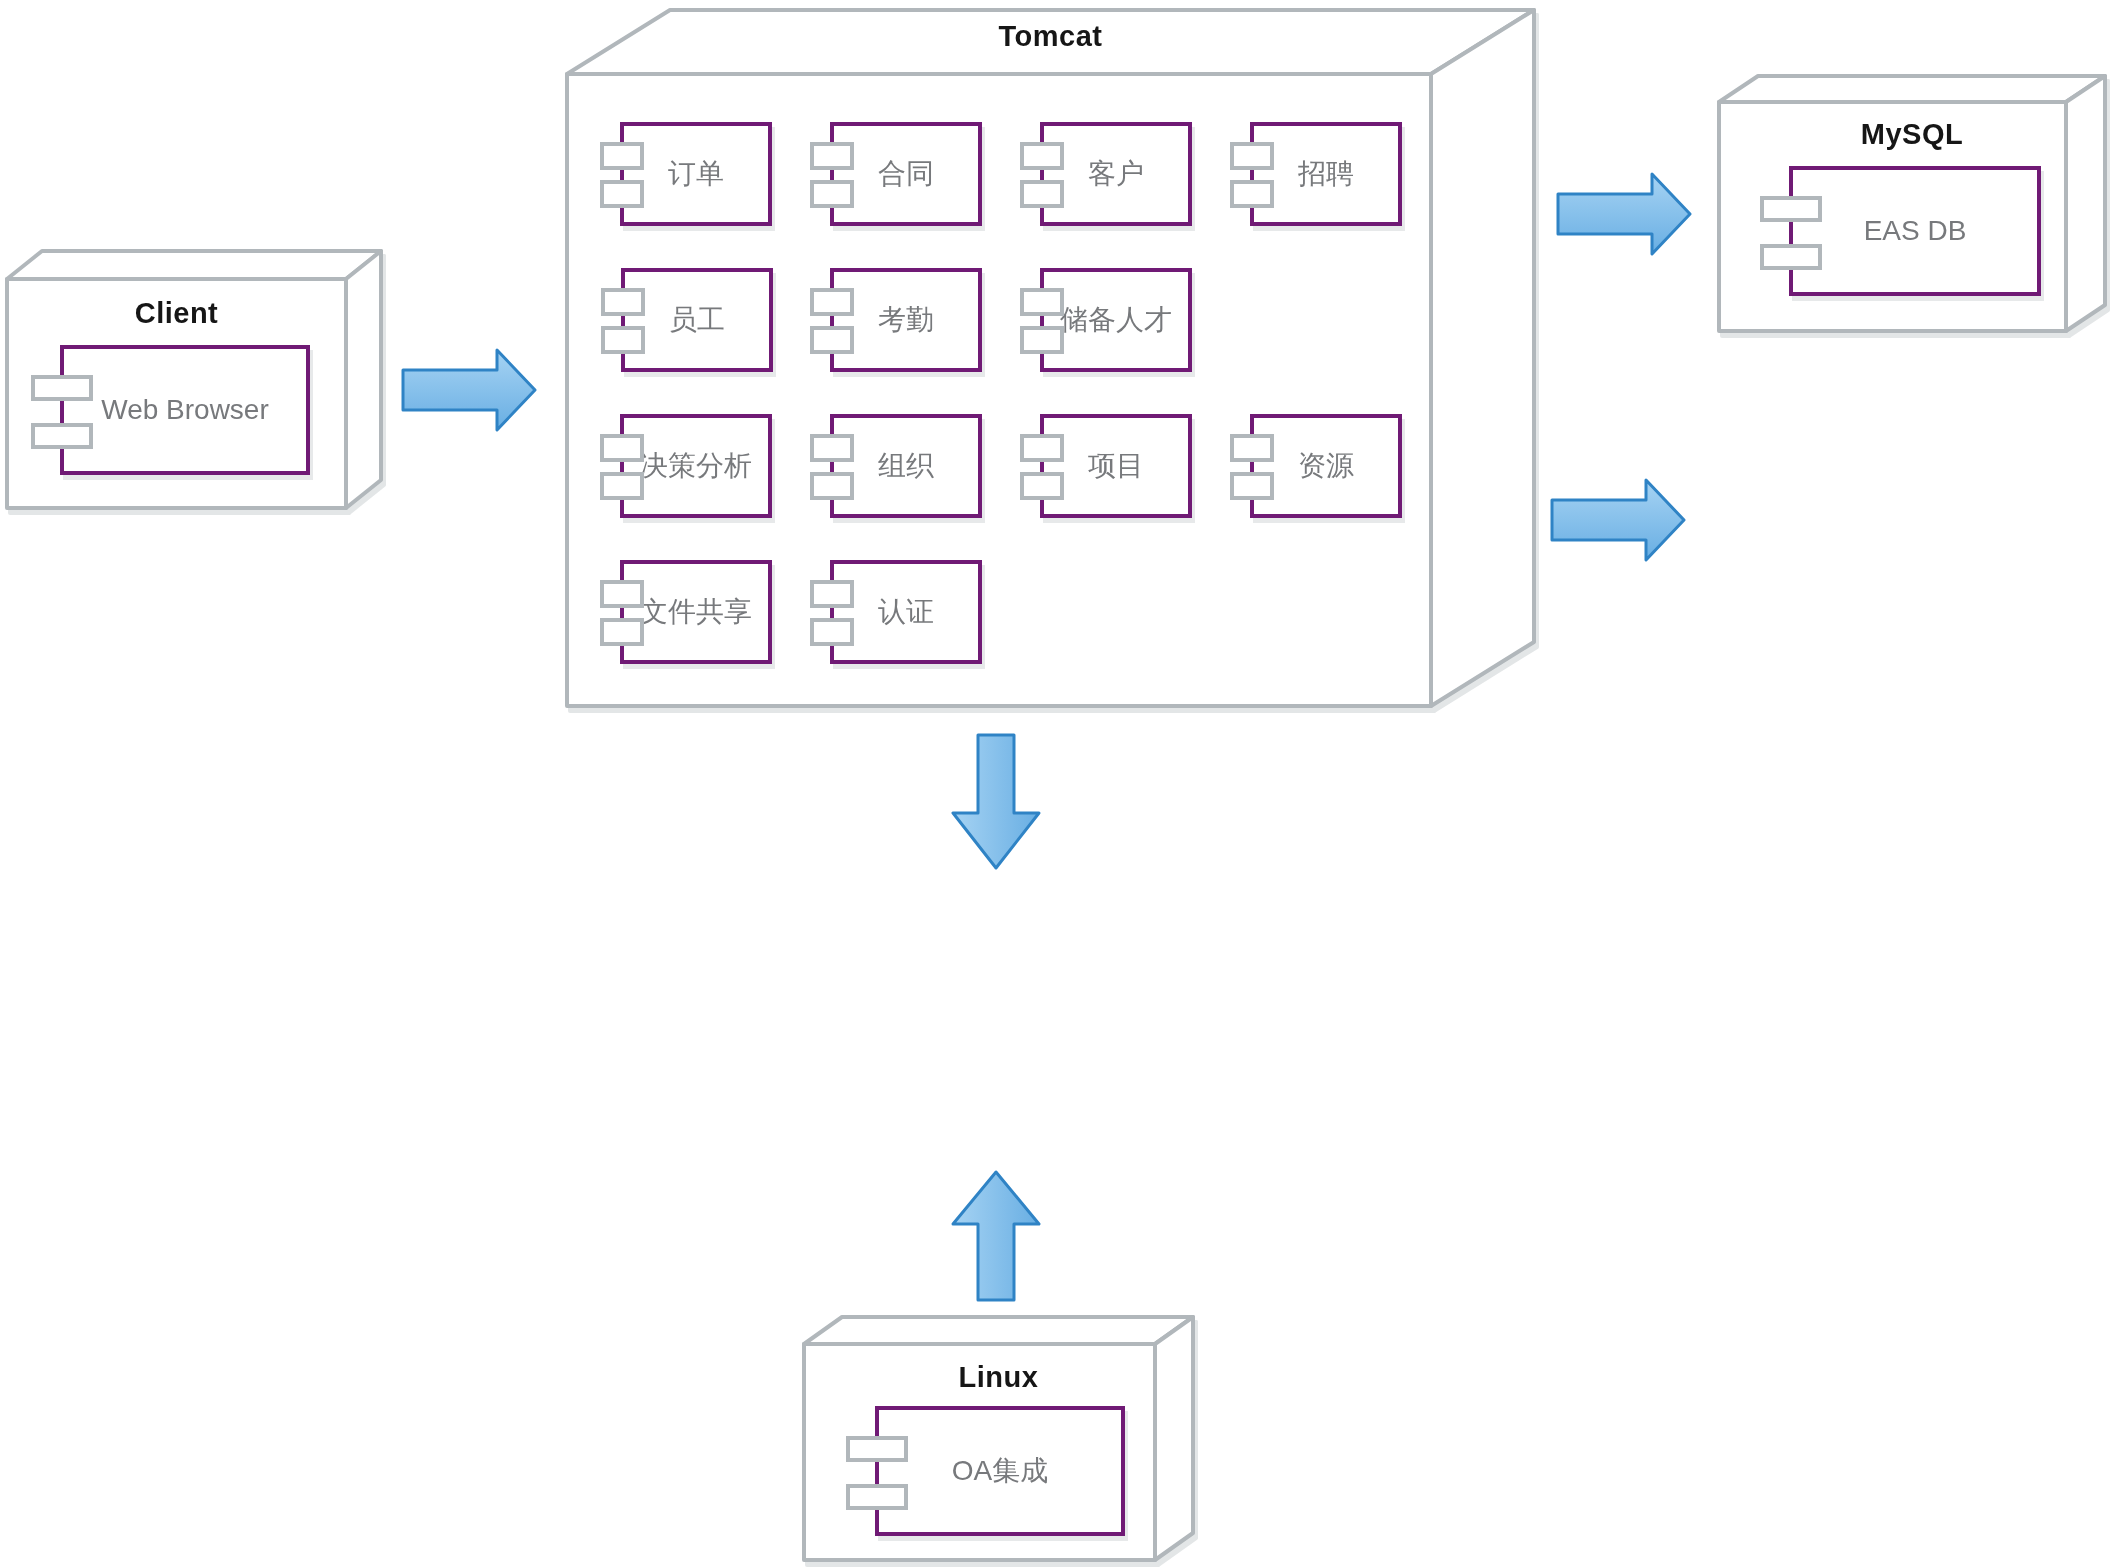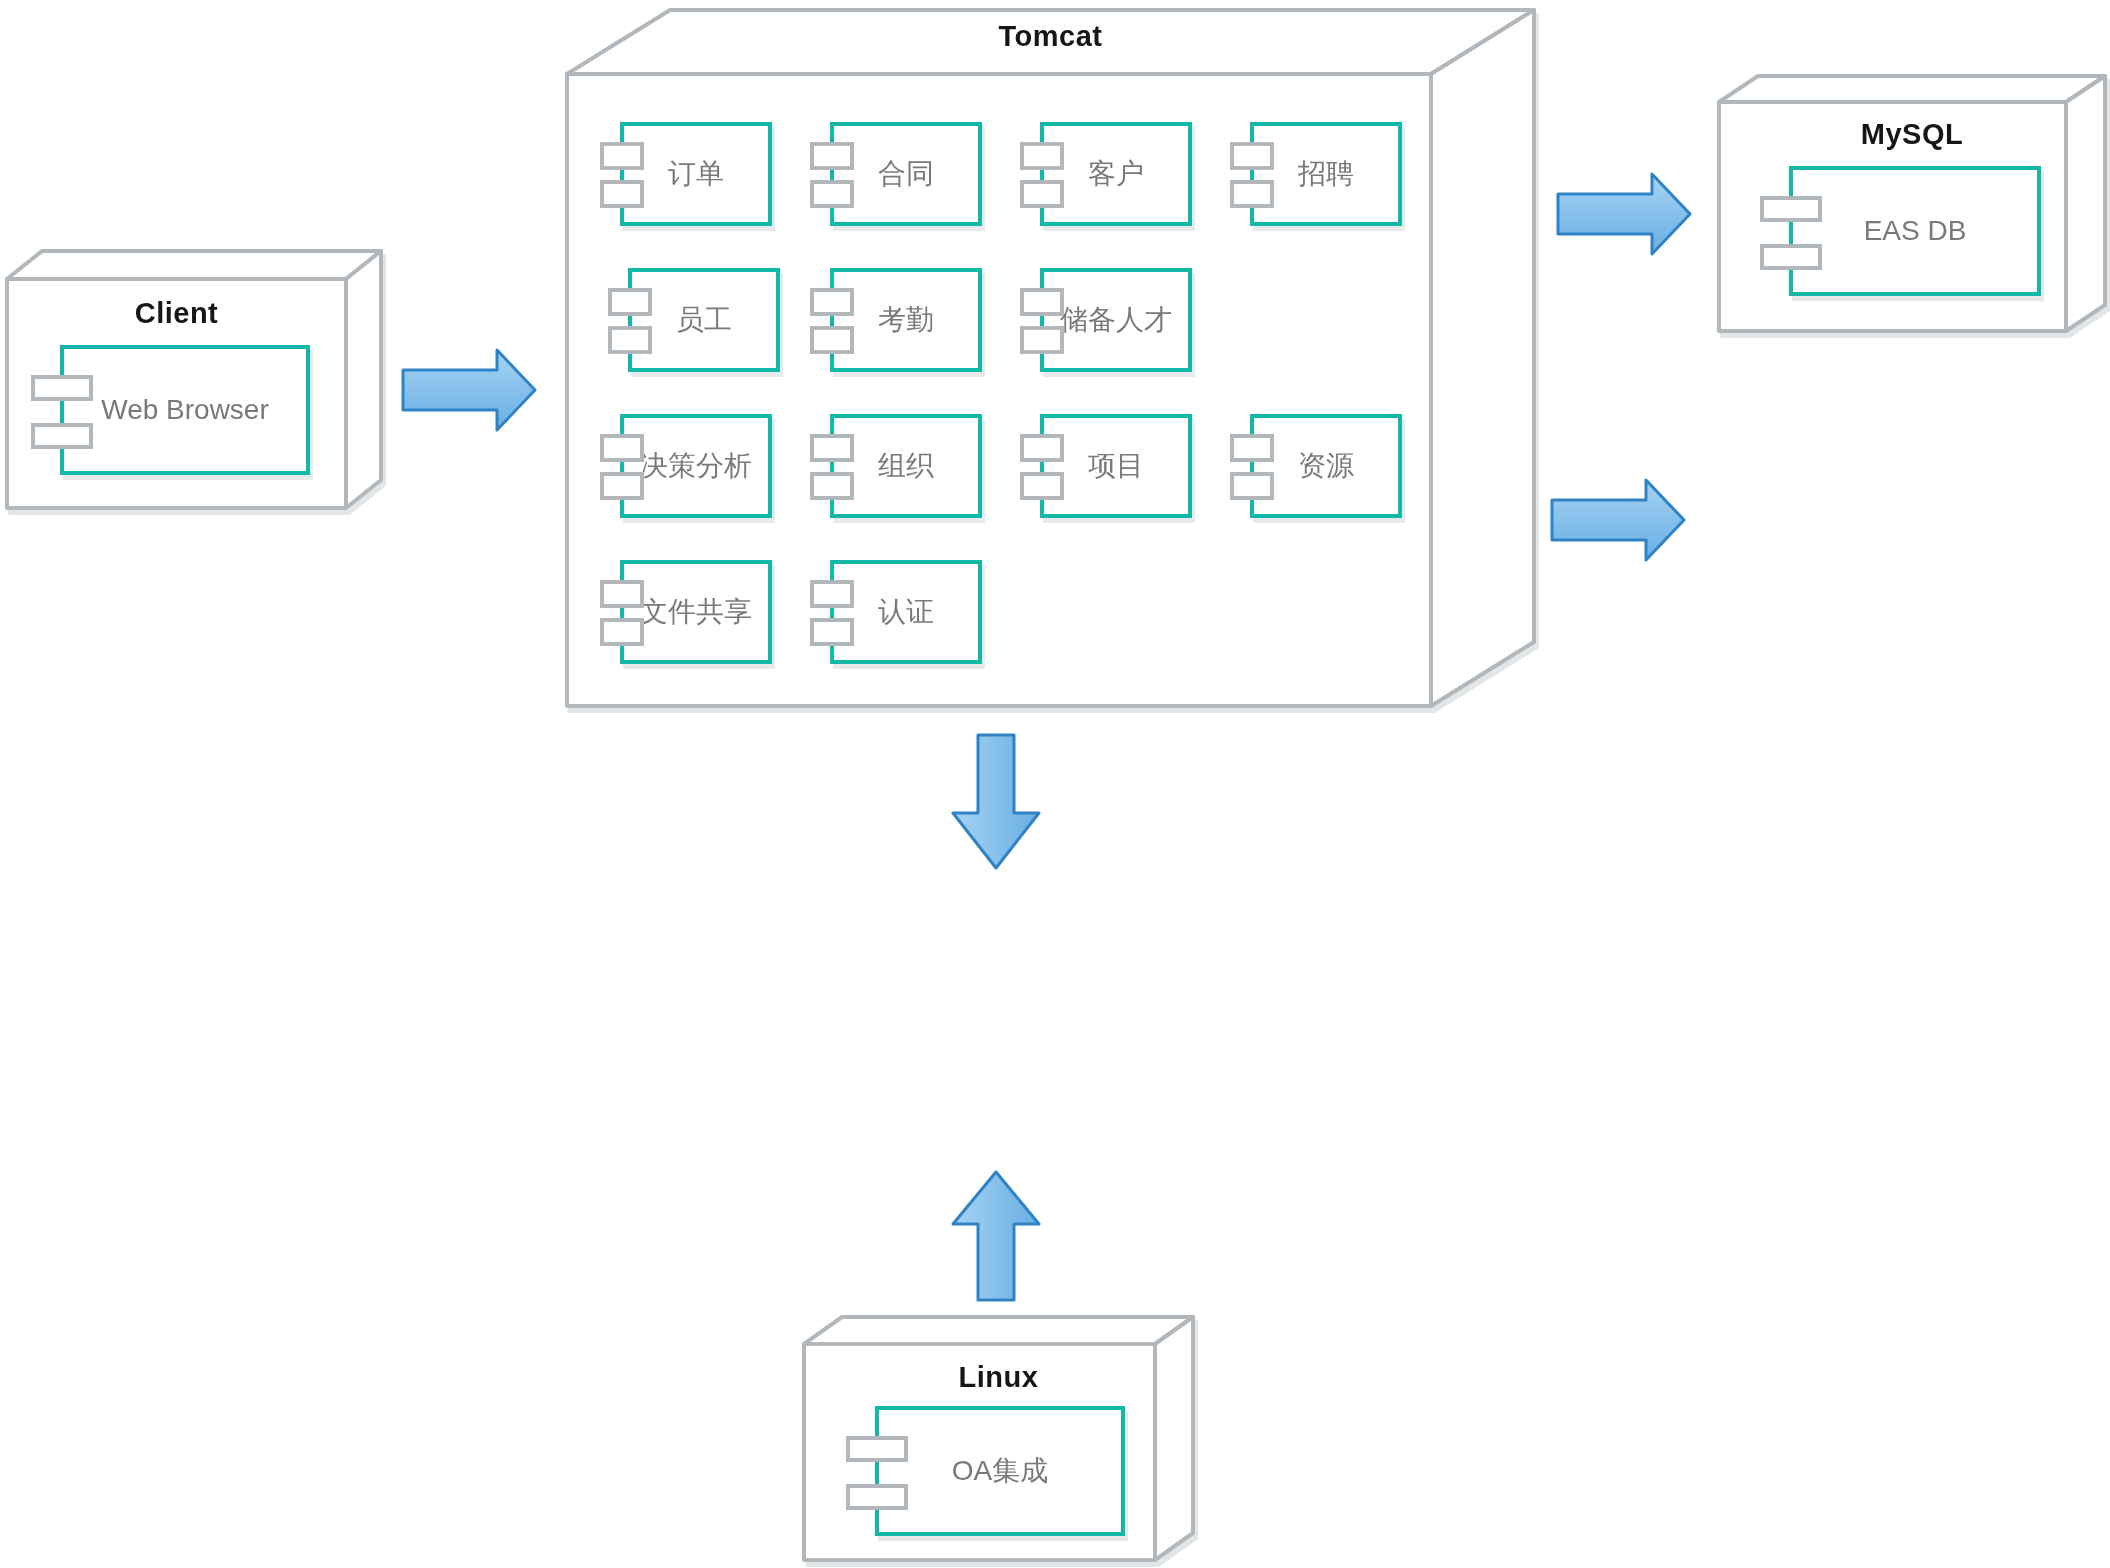--- a/index.html
+++ b/index.html
@@ -7,21 +7,21 @@
        font-family:"Liberation Sans","DejaVu Sans",sans-serif;overflow:hidden}
   #canvas{position:absolute;left:0;top:0;width:2110px;height:1568px}
 
   .node{position:absolute}
   .box{position:absolute;left:0;top:0;filter:drop-shadow(3px 5px 0 rgba(176,182,186,.35))}
   .box polygon,.box rect{fill:#ffffff;stroke:#b1b7bb;stroke-width:4;stroke-linejoin:round}
 
   .node-title{position:absolute;left:0;text-align:center;font-weight:bold;
               font-size:29px;color:#161616;letter-spacing:.5px;white-space:nowrap}
 
-  .comp{position:absolute;background:#ffffff;border:4px solid #14b8a6;
+  .comp{position:absolute;background:#ffffff;border:4px solid #701a75;
         box-shadow:3px 5px 0 rgba(176,182,186,.3);
         display:flex;align-items:center;justify-content:center}
   .comp .label{font-size:28px;color:#77797c;white-space:nowrap}
 
   .port{position:absolute;background:#ffffff;border:4px solid #b1b7bb}
   .sm .port{width:36px;height:20px;left:-24px}
   .sm .p1{top:16px}
   .sm .p2{top:54px}
   .lg .port{width:54px;height:18px;left:-33px}
   .lg .p1{top:26px}
@@ -70,21 +70,21 @@
       <i class="port p1"></i>
         <i class="port p2"></i>
       <span class="label">合同</span>
     </div>
     <div class="comp sm" style="left:685px;top:114px;width:144px;height:96px">
       <i class="port p1"></i>
         <i class="port p2"></i>
       <span class="label">招聘</span>
     </div>
 
-    <div class="comp sm" style="left:63px;top:260px;width:144px;height:96px">
+    <div class="comp sm" style="left:56px;top:260px;width:144px;height:96px">
       <i class="port p1"></i>
         <i class="port p2"></i>
       <span class="label">员工</span>
     </div>
     <div class="comp sm" style="left:265px;top:260px;width:144px;height:96px">
       <i class="port p1"></i>
         <i class="port p2"></i>
       <span class="label">考勤</span>
     </div>
     <div class="comp sm" style="left:475px;top:260px;width:144px;height:96px">

